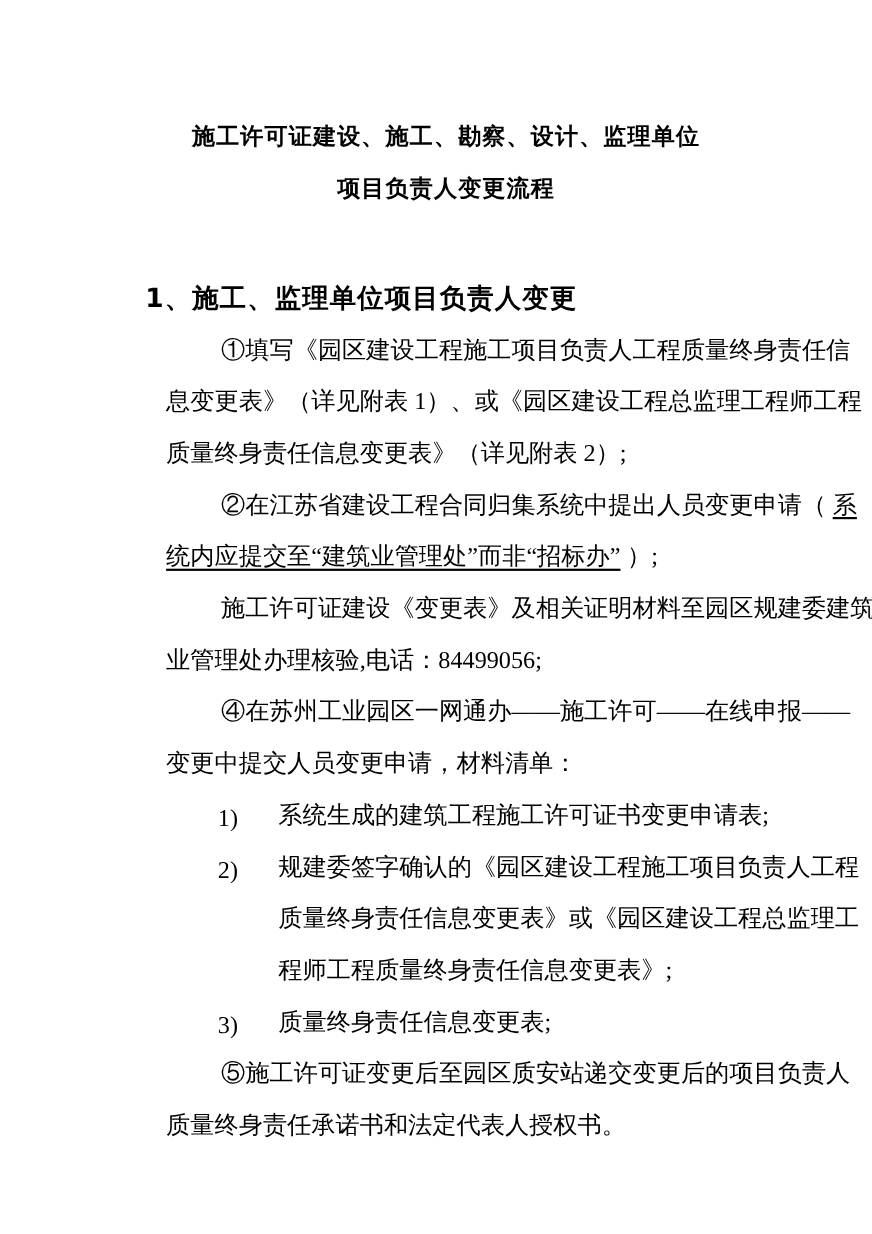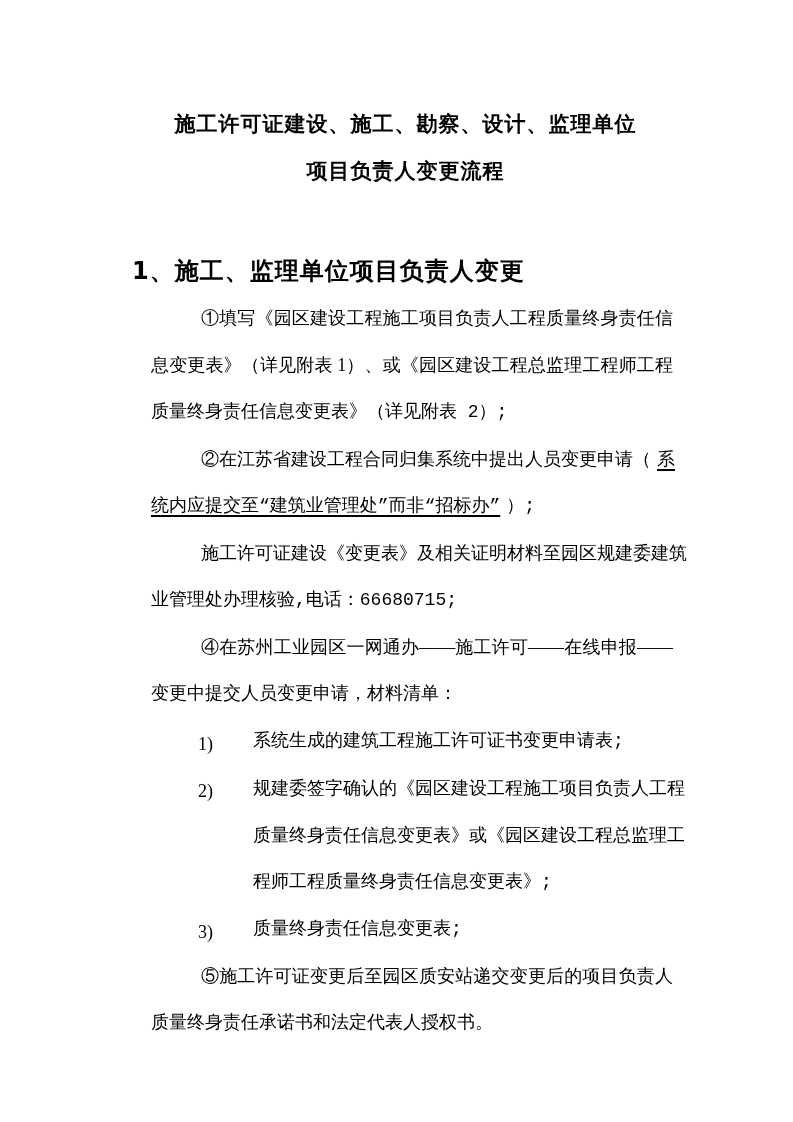--- a/index.html
+++ b/index.html
@@ -29,29 +29,29 @@
     font-weight: bold;
     font-size: 24px;
     line-height: 44px;
     margin-top: 56px;
     letter-spacing: 1px;
     white-space: nowrap;
   }
   .doc-body {
     margin-left: 13px;
     width: 540px;
-    font-size: 18px;
+    font-size: 22px;
     line-height: 44px;
   }
   .line {
     text-align: justify;
     text-align-last: justify;
     white-space: nowrap;
   }
-  .line.last { text-align-last: left; font-family: Liberation Mono, monospace; }
+  .line.last { text-align-last: left; }
   .line.indent { padding-left: 50px; }
   .u {
     text-decoration: underline;
     text-underline-offset: 4px;
     text-decoration-thickness: 1.5px;
   }
   .list-item { position: relative; padding-left: 102px; }
   .marker {
     position: absolute;
     left: 50px; top: 0;
@@ -72,21 +72,21 @@
         <div class="line indent"><span>①填写《园区建设工程施工项目负责人工程质量终身责任信</span></div>
         <div class="line"><span>息变更表》（详见附表 1）、或《园区建设工程总监理工程师工程</span></div>
         <div class="line last"><span>质量终身责任信息变更表》（详见附表 2）;</span></div>
       </div>
       <div class="block paragraph">
         <div class="line indent"><span>②在江苏省建设工程合同归集系统中提出人员变更申请（</span><span class="u">系</span></div>
         <div class="line last"><span class="u">统内应提交至“建筑业管理处”而非“招标办”</span><span>）;</span></div>
       </div>
       <div class="block paragraph">
         <div class="line indent"><span>施工许可证建设《变更表》及相关证明材料至园区规建委建筑</span></div>
-        <div class="line last"><span>业管理处办理核验,电话：66680715;</span></div>
+        <div class="line last"><span>业管理处办理核验,电话：84499056;</span></div>
       </div>
       <div class="block paragraph">
         <div class="line indent"><span>④在苏州工业园区一网通办——施工许可——在线申报——</span></div>
         <div class="line last"><span>变更中提交人员变更申请，材料清单：</span></div>
       </div>
       <div class="block list-item">
         <span class="marker">1)</span>
         <div class="line last"><span>系统生成的建筑工程施工许可证书变更申请表;</span></div>
       </div>
       <div class="block list-item">

